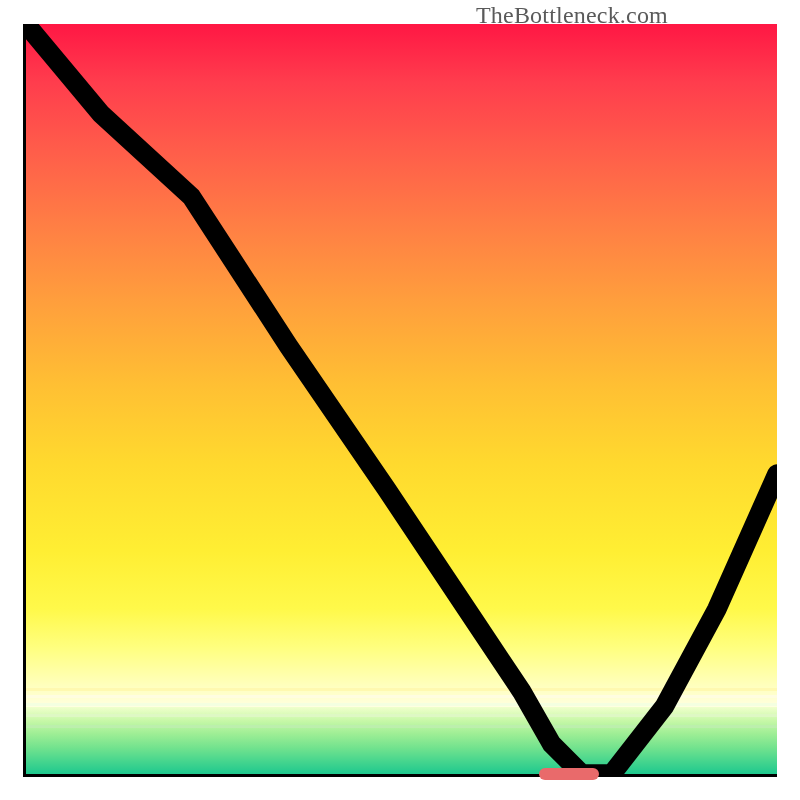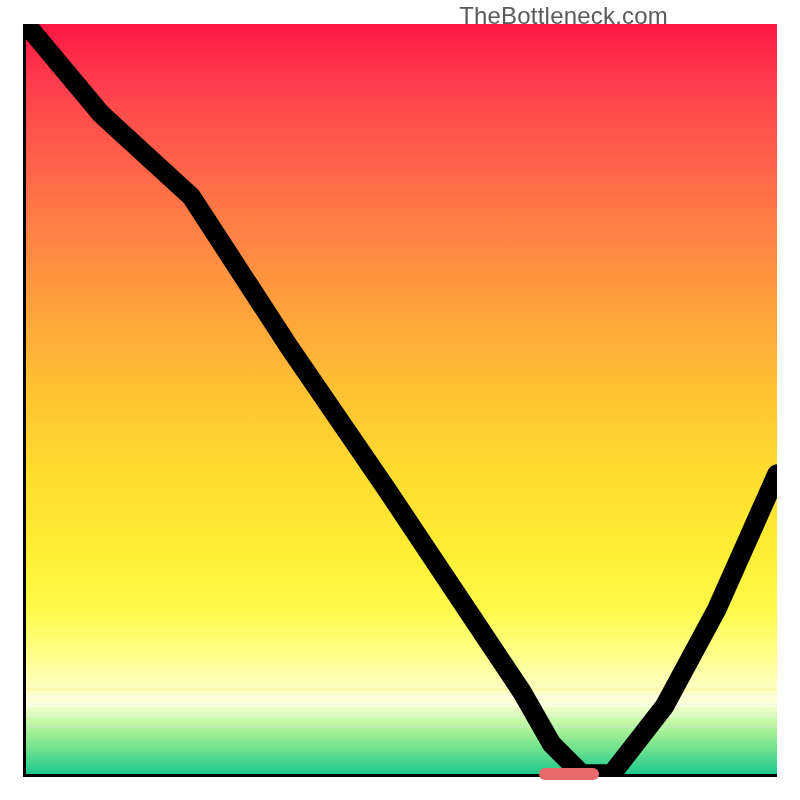--- a/index.html
+++ b/index.html
@@ -10,20 +10,21 @@
     overflow: hidden;
     background: #ffffff;
     font-family: Arial, Helvetica, sans-serif;
   }
 
   .frame {
     position: relative;
     width: 676px;
     height: 800px;
     box-sizing: border-box;
+    font-family: Liberation Serif, serif;
   }
 
   .watermark {
     position: absolute;
     top: 2px;
     right: 8px;
     font-size: 24px;
     font-weight: 500;
     color: #5a5a5a;
     letter-spacing: 0.2px;

